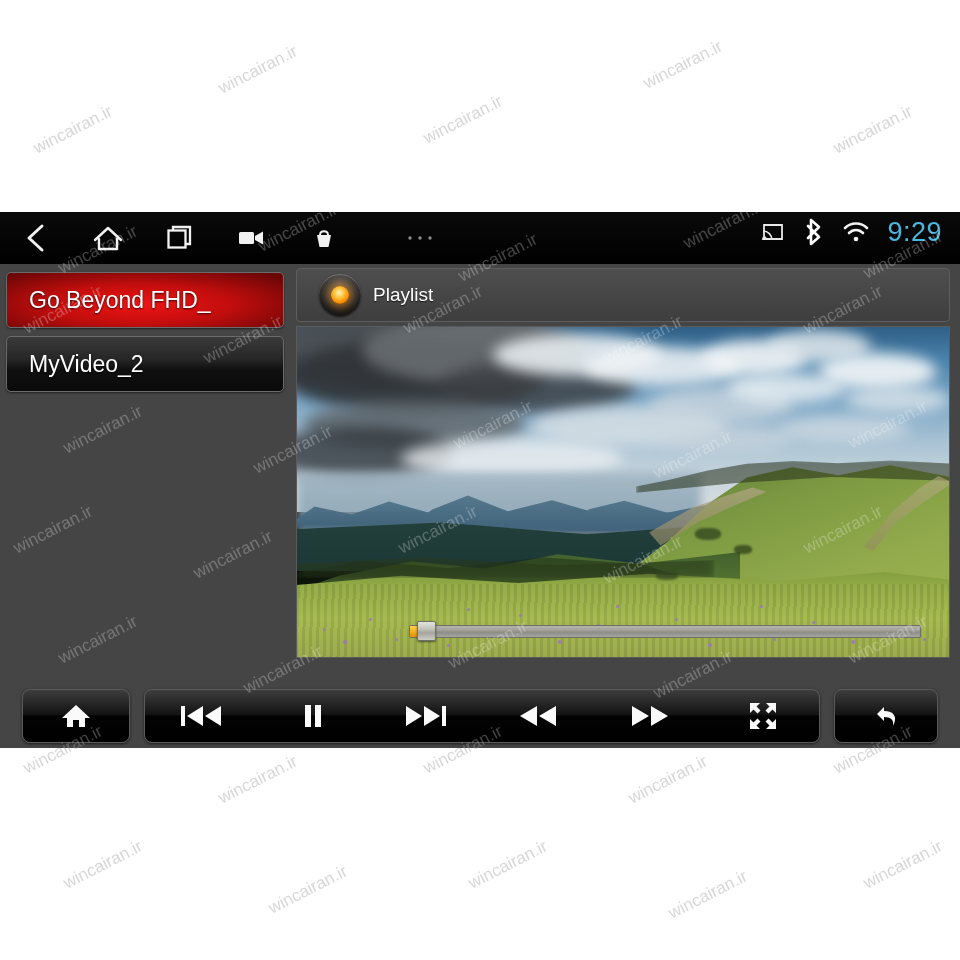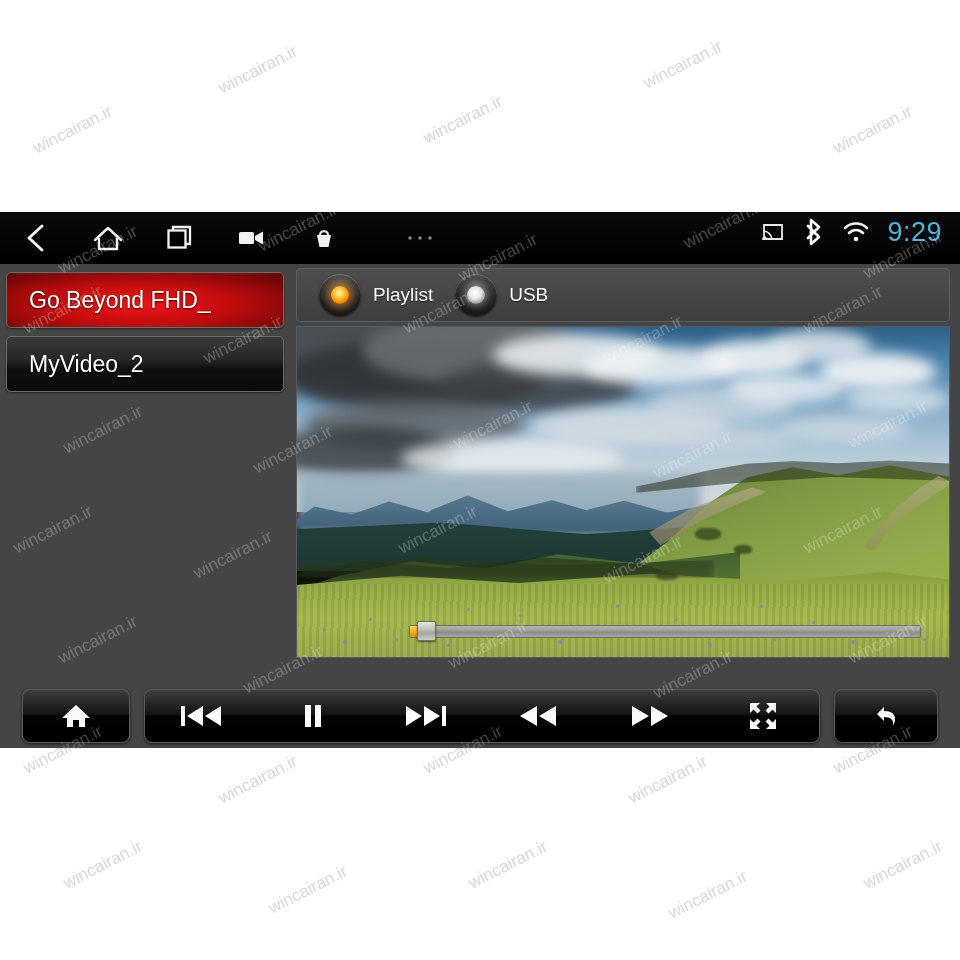--- a/index.html
+++ b/index.html
@@ -193,26 +193,20 @@
       </div>
 
       <div id="rightpanel">
 
         <div id="sourcebar">
           <div class="src">
             <span class="led-ring">
               <span class="led on"></span>
             </span>
             <span class="src-label">Playlist</span>
-          </div>
-          <div class="src">
-            <span class="led-ring">
-              <span class="led off"></span>
-            </span>
-            <span class="src-label">USB</span>
           </div>
         </div>
 
         <div id="videowrap">
           <div id="video">
 
             <div class="sky"></div>
 
             <div class="cl" style="left:-6%;top:-6%;width:46%;height:26%;background:#4b4f52;opacity:.95;"></div>
             <div class="cl" style="left:-2%;top:4%;width:40%;height:22%;background:#2f3337;opacity:.9;"></div>

